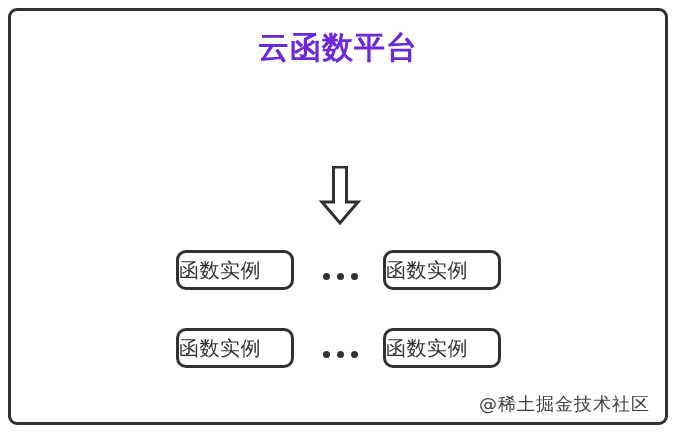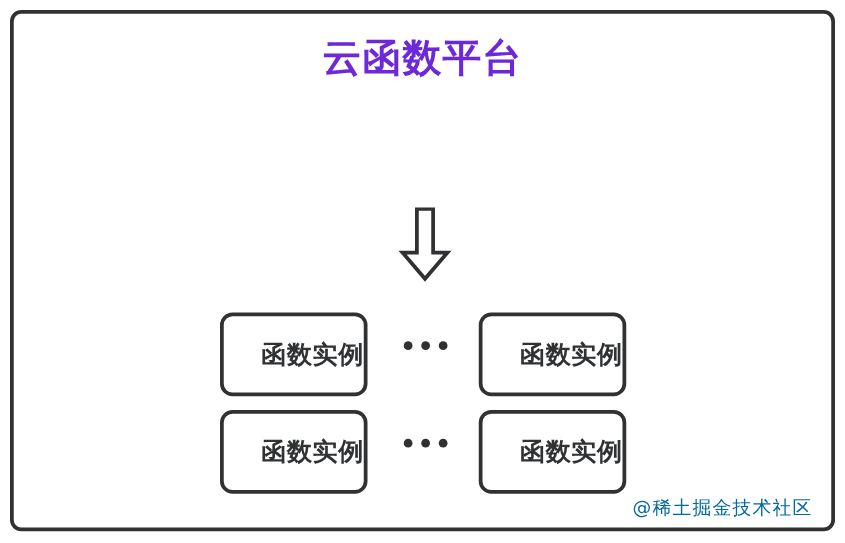--- a/index.html
+++ b/index.html
@@ -78,29 +78,28 @@
     left: 0;
     width: 676px;
     height: 53px;
   }
   #instance-row-1 { top: 250px; }
   #instance-row-2 { top: 328px; }
 
   .instance-box {
     position: absolute;
     width: 118px;
-    height: 67px;
+    height: 40px;
     box-sizing: border-box;
     border: 3px solid #2f3133;
     border-radius: 10px;
     background: #ffffff;
     display: flex;
     align-items: center;
-    justify-content: flex-end;
-    font-weight: bold;
+    justify-content: flex-start;
   }
   .instance-box.left  { left: 176px; }
   .instance-box.right { left: 383px; }
   .instance-box .box-label {
     font-size: 20px;
     color: #2f3133;
     letter-spacing: 0.5px;
   }
   
   .row-ellipsis {
@@ -118,22 +117,22 @@
     width: 7px;
     height: 7px;
     border-radius: 50%;
     background: #2f3133;
   }
   
   #watermark {
     position: absolute;
     right: 26px;
     bottom: 18px;
-    font-size: 15px;
-    color: #0369a1;
+    font-size: 18px;
+    color: #404040;
     letter-spacing: 1px;
     white-space: nowrap;
   }
 </style>
 </head>
 <body>
 
 <div id="canvas">
 
   <div id="platform-frame"></div>

